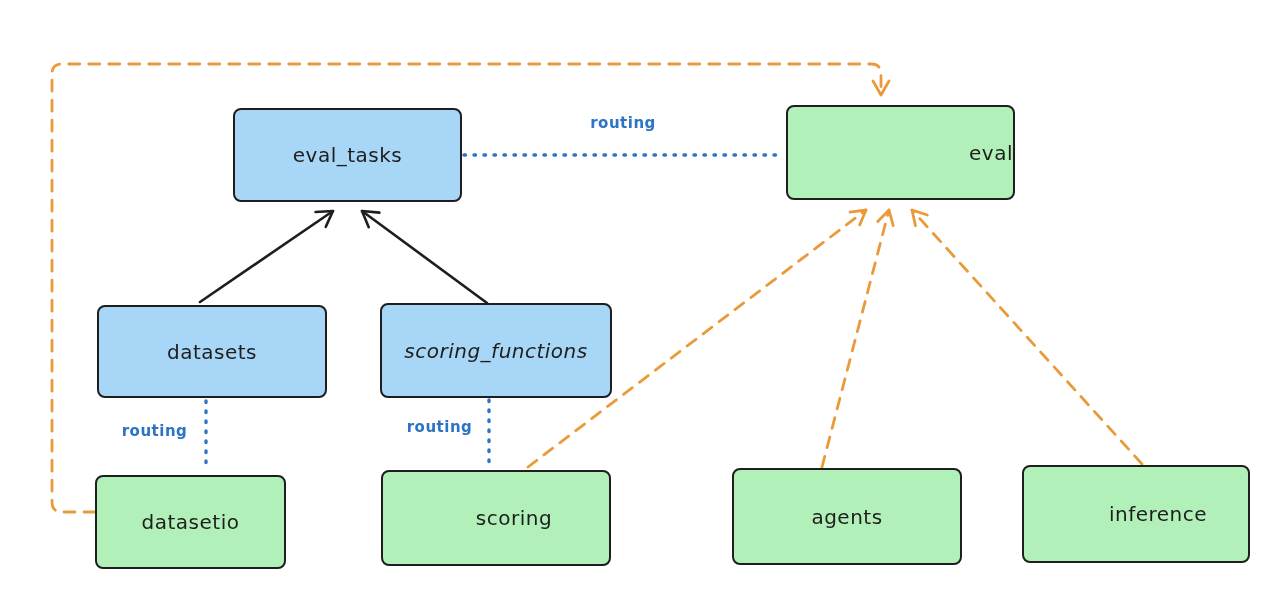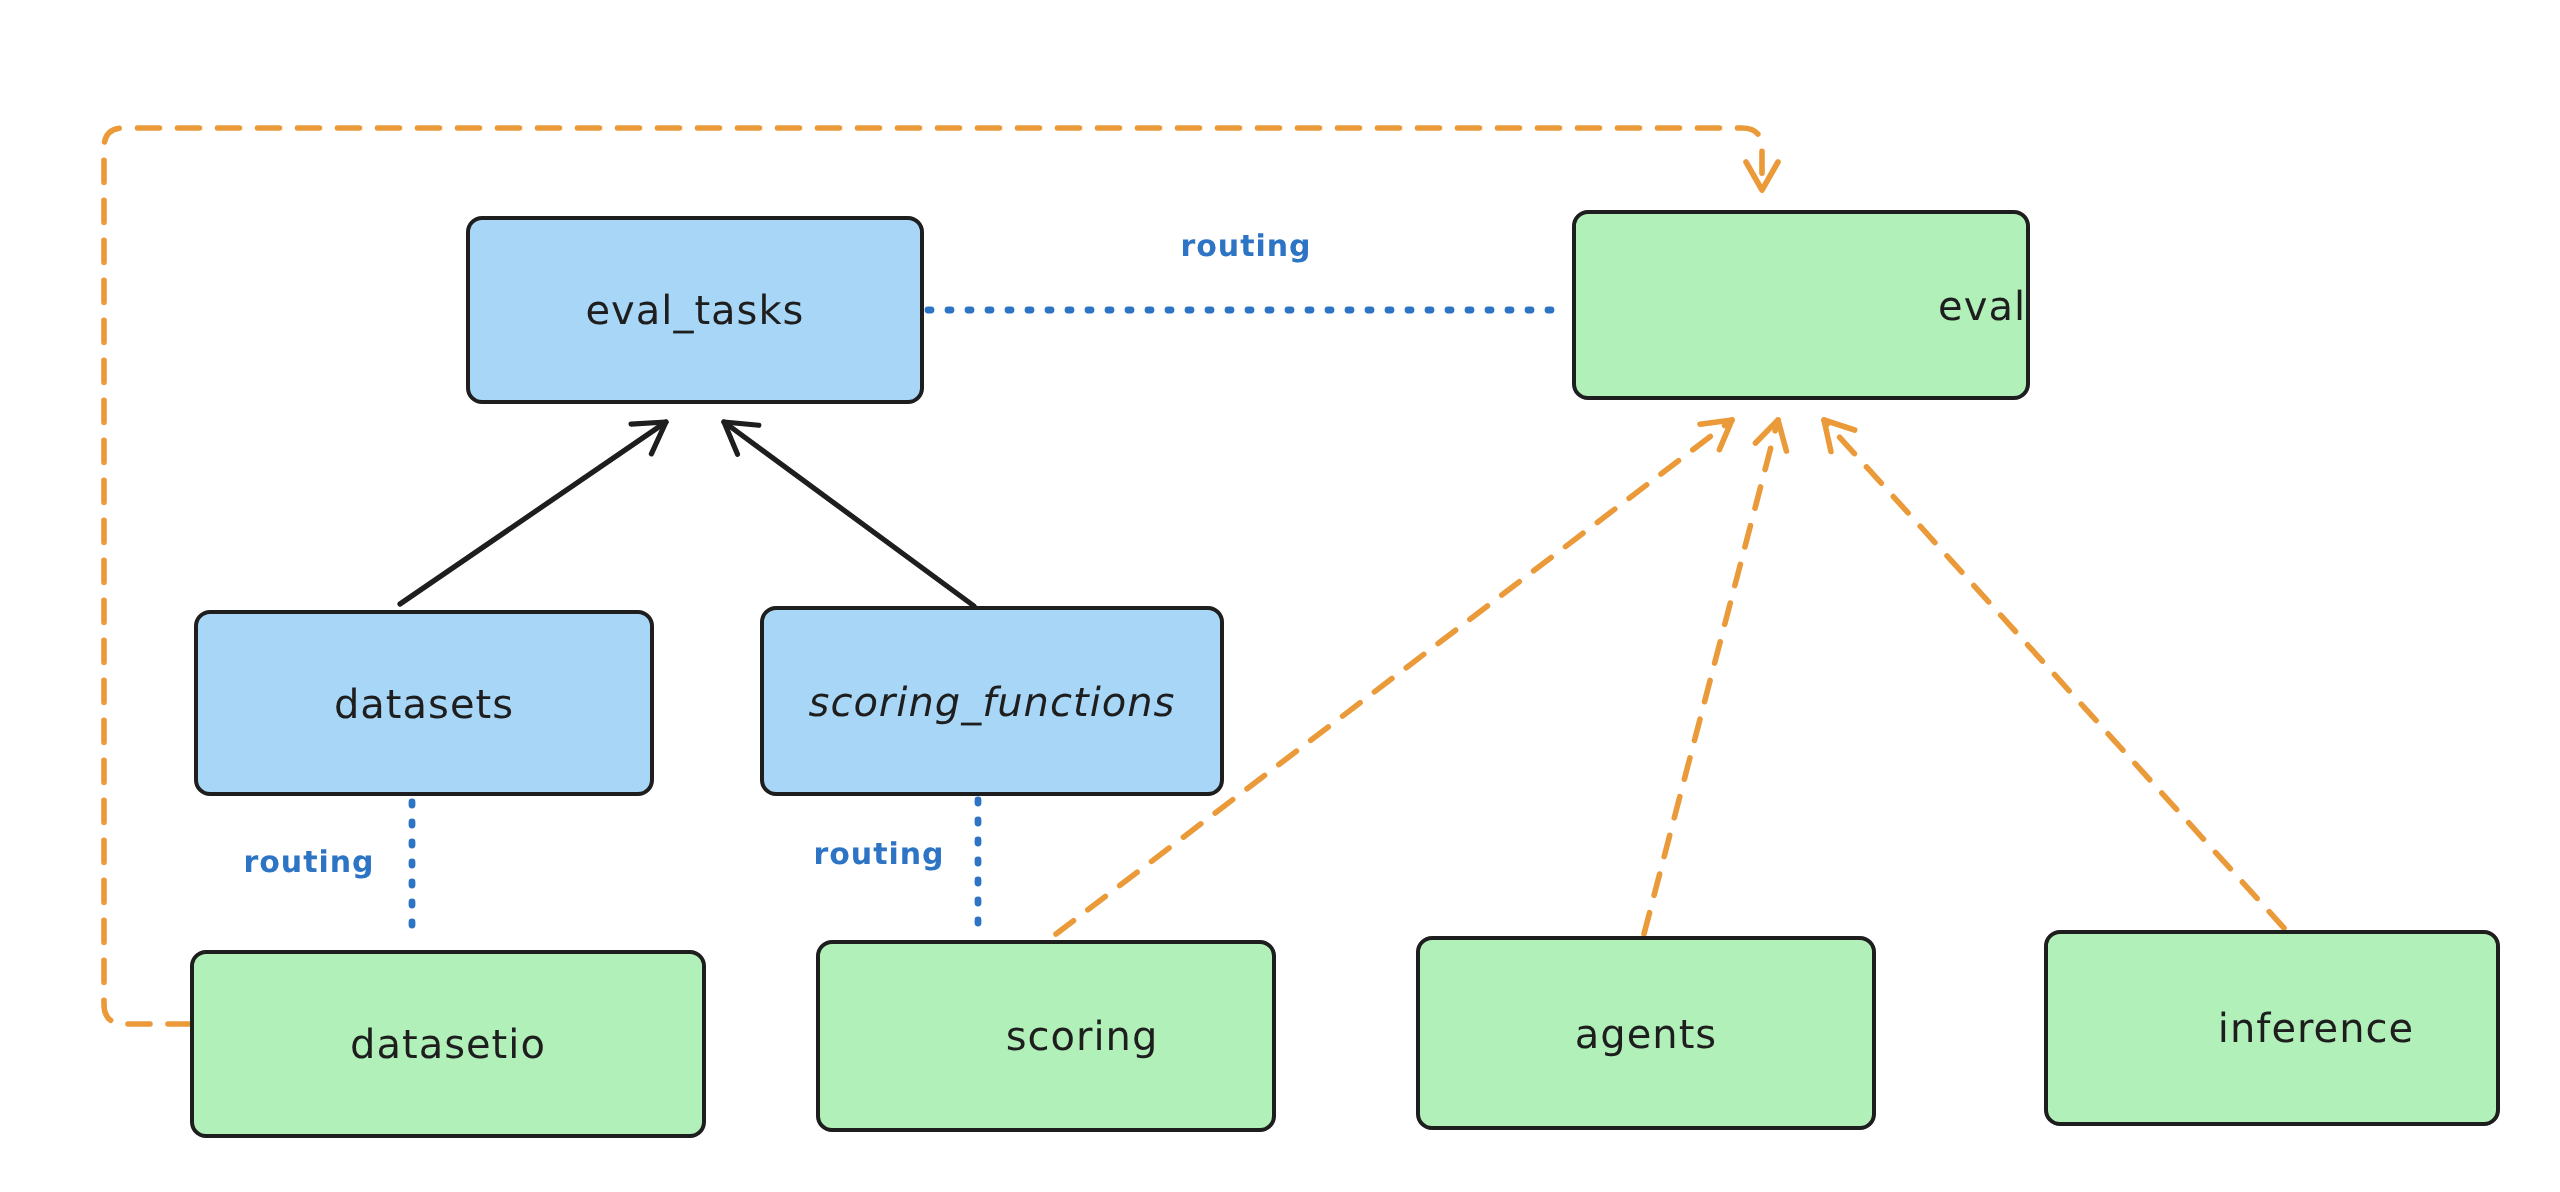--- a/index.html
+++ b/index.html
@@ -82,29 +82,29 @@
   </div>
 
   <div class="node blue" style="left:97px;top:305px;width:230px;height:93px;text-align:center;">
     <span>datasets</span>
   </div>
 
   <div class="node blue" style="left:380px;top:303px;width:232px;height:95px;font-style:italic;">
     <span>scoring_functions</span>
   </div>
 
-  <div class="node green" style="left:95px;top:475px;width:258px;height:94px;">
+  <div class="node green" style="left:95px;top:475px;width:191px;height:94px;">
     <span>datasetio</span>
   </div>
 
-  <div class="node green" style="left:408px;top:470px;width:230px;height:96px;padding-left:36px;">
+  <div class="node green" style="left:381px;top:470px;width:230px;height:96px;padding-left:36px;">
     <span>scoring</span>
   </div>
 
-  <div class="node green" style="left:708px;top:468px;width:230px;height:97px;">
+  <div class="node green" style="left:732px;top:468px;width:230px;height:97px;">
     <span>agents</span>
   </div>
 
   <div class="node green" style="left:1022px;top:465px;width:228px;height:98px;padding-left:44px;">
     <span>inference</span>
   </div>
 
   <div class="edge-label" style="left:578px;top:114px;width:90px;">routing</div>
 
   <div class="edge-label" style="left:112px;top:422px;width:85px;">routing</div>

